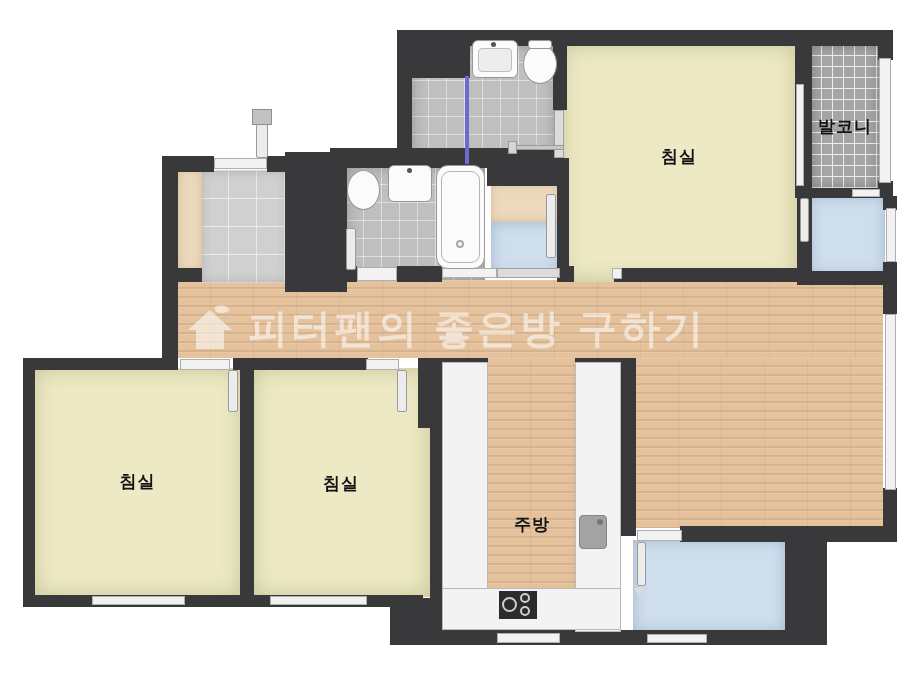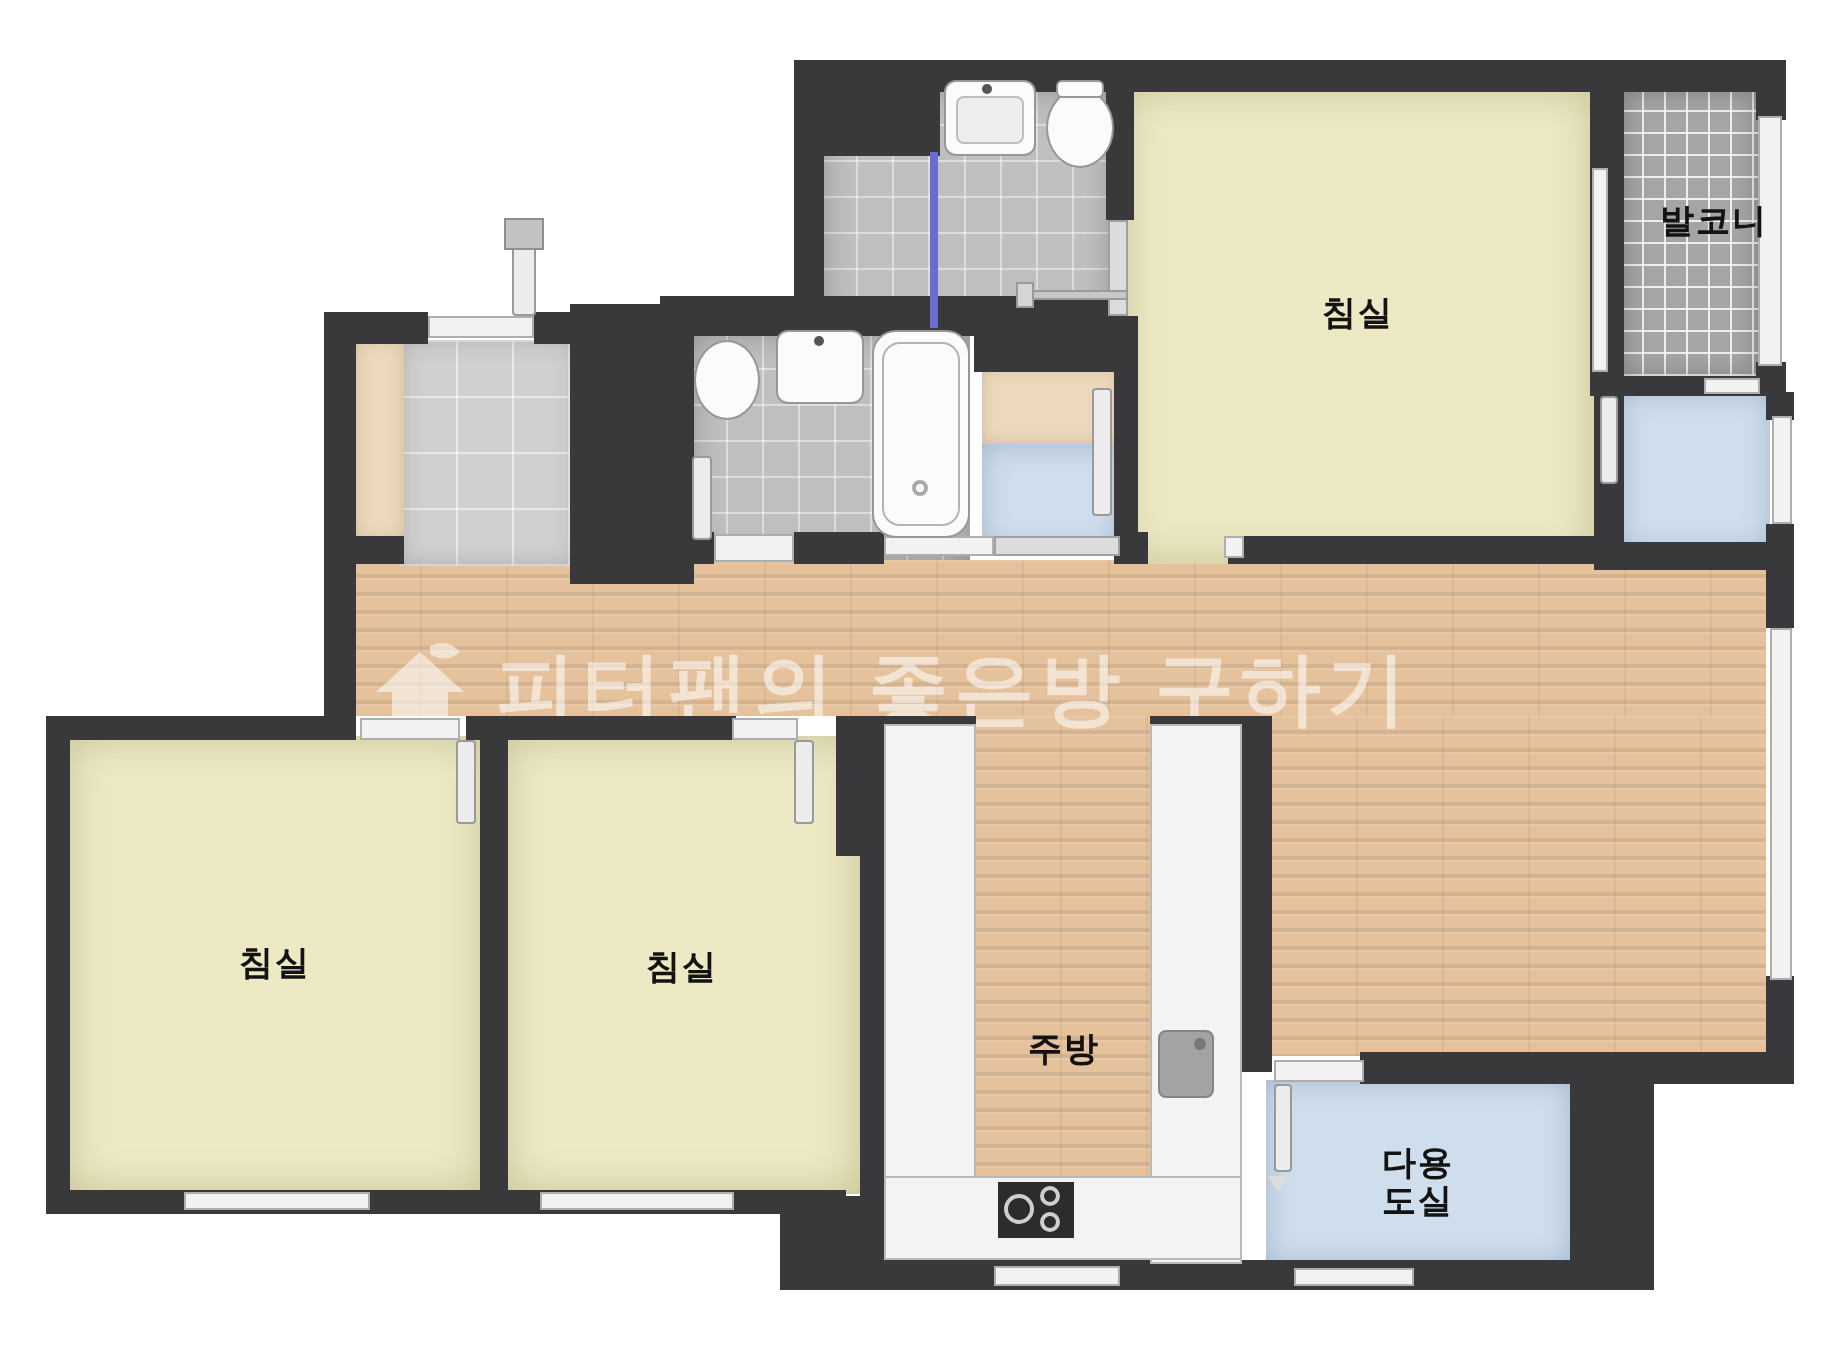--- a/index.html
+++ b/index.html
@@ -61,21 +61,21 @@
   <div class="abs tile-bath" style="left:345px;top:166px;width:140px;height:114px;"></div>
   <div class="abs beige" style="left:491px;top:184px;width:68px;height:38px;"></div>
   <div class="abs blue" style="left:491px;top:222px;width:68px;height:53px;"></div>
   <div class="abs yellow" style="left:561px;top:44px;width:236px;height:238px;"></div>
   <div class="abs tile-balcony" style="left:810px;top:44px;width:70px;height:146px;"></div>
   <div class="abs blue" style="left:810px;top:196px;width:75px;height:79px;"></div>
   <div class="abs yellow" style="left:33px;top:368px;width:209px;height:229px;"></div>
   <div class="abs yellow" style="left:252px;top:368px;width:178px;height:229px;"></div>
   <div class="abs blue" style="left:633px;top:540px;width:152px;height:92px;"></div>
 
-  <div class="watermark" style="left:186px;top:318px;height:52px;">
+  <div class="watermark" style="left:186px;top:302px;height:52px;">
     <span style="display:inline-flex;">
       <svg width="48" height="46" viewBox="0 0 48 46">
         <path d="M24 5 L46 25 L38 25 L38 44 L10 44 L10 25 L2 25 Z" fill="rgba(255,255,255,0.55)"></path>
         <path d="M29 2 q9 -4 15 3 q-7 6 -15 1 z" fill="rgba(255,255,255,0.55)"></path>
       </svg>
     </span>
     <span>피터팬의 좋은방 구하기</span>
   </div>
 
   <div class="abs wall" style="left:397px;top:30px;width:496px;height:16px;"></div>
@@ -167,22 +167,18 @@
   <div class="abs fixture" style="left:528px;top:40px;width:24px;height:9px;border-radius:3px;"></div>
   <div class="abs shower-line" style="left:465px;top:76px;width:4px;height:88px;"></div>
   <div class="abs fixture" style="left:347px;top:170px;width:33px;height:40px;border-radius:50%;"></div>
   <div class="abs fixture" style="left:388px;top:165px;width:44px;height:37px;border-radius:6px;"></div>
   <div class="abs" style="left:407px;top:168px;width:5px;height:5px;background:#555;border-radius:50%;z-index:44;"></div>
   <div class="abs fixture" style="left:436px;top:165px;width:49px;height:104px;border-radius:12px;"></div>
   <div class="abs" style="left:441px;top:171px;width:39px;height:92px;border:1px solid #b3b3b3;border-radius:9px;box-sizing:border-box;z-index:43;"></div>
   <div class="abs" style="left:456px;top:240px;width:8px;height:8px;border:2px solid #a9a9a9;border-radius:50%;box-sizing:border-box;z-index:44;"></div>
 
   <div class="label" style="left:561px;top:148px;width:236px;">침실</div>
-  <div class="label" style="left:806px;top:102px;width:78px;text-align:right;">발코니</div>
+  <div class="label" style="left:806px;top:118px;width:78px;">발코니</div>
   <div class="label" style="left:33px;top:473px;width:209px;">침실</div>
   <div class="label" style="left:252px;top:475px;width:178px;">침실</div>
   <div class="label" style="left:487px;top:516px;width:90px;">주방</div>
-  <div class="label" style="left:633px;top:573px;width:152px;">
-    <span style="display:block;">다용</span>
-    <span style="display:block;">도실</span>
-  </div>
 
 </div>
 
 </body></html>

